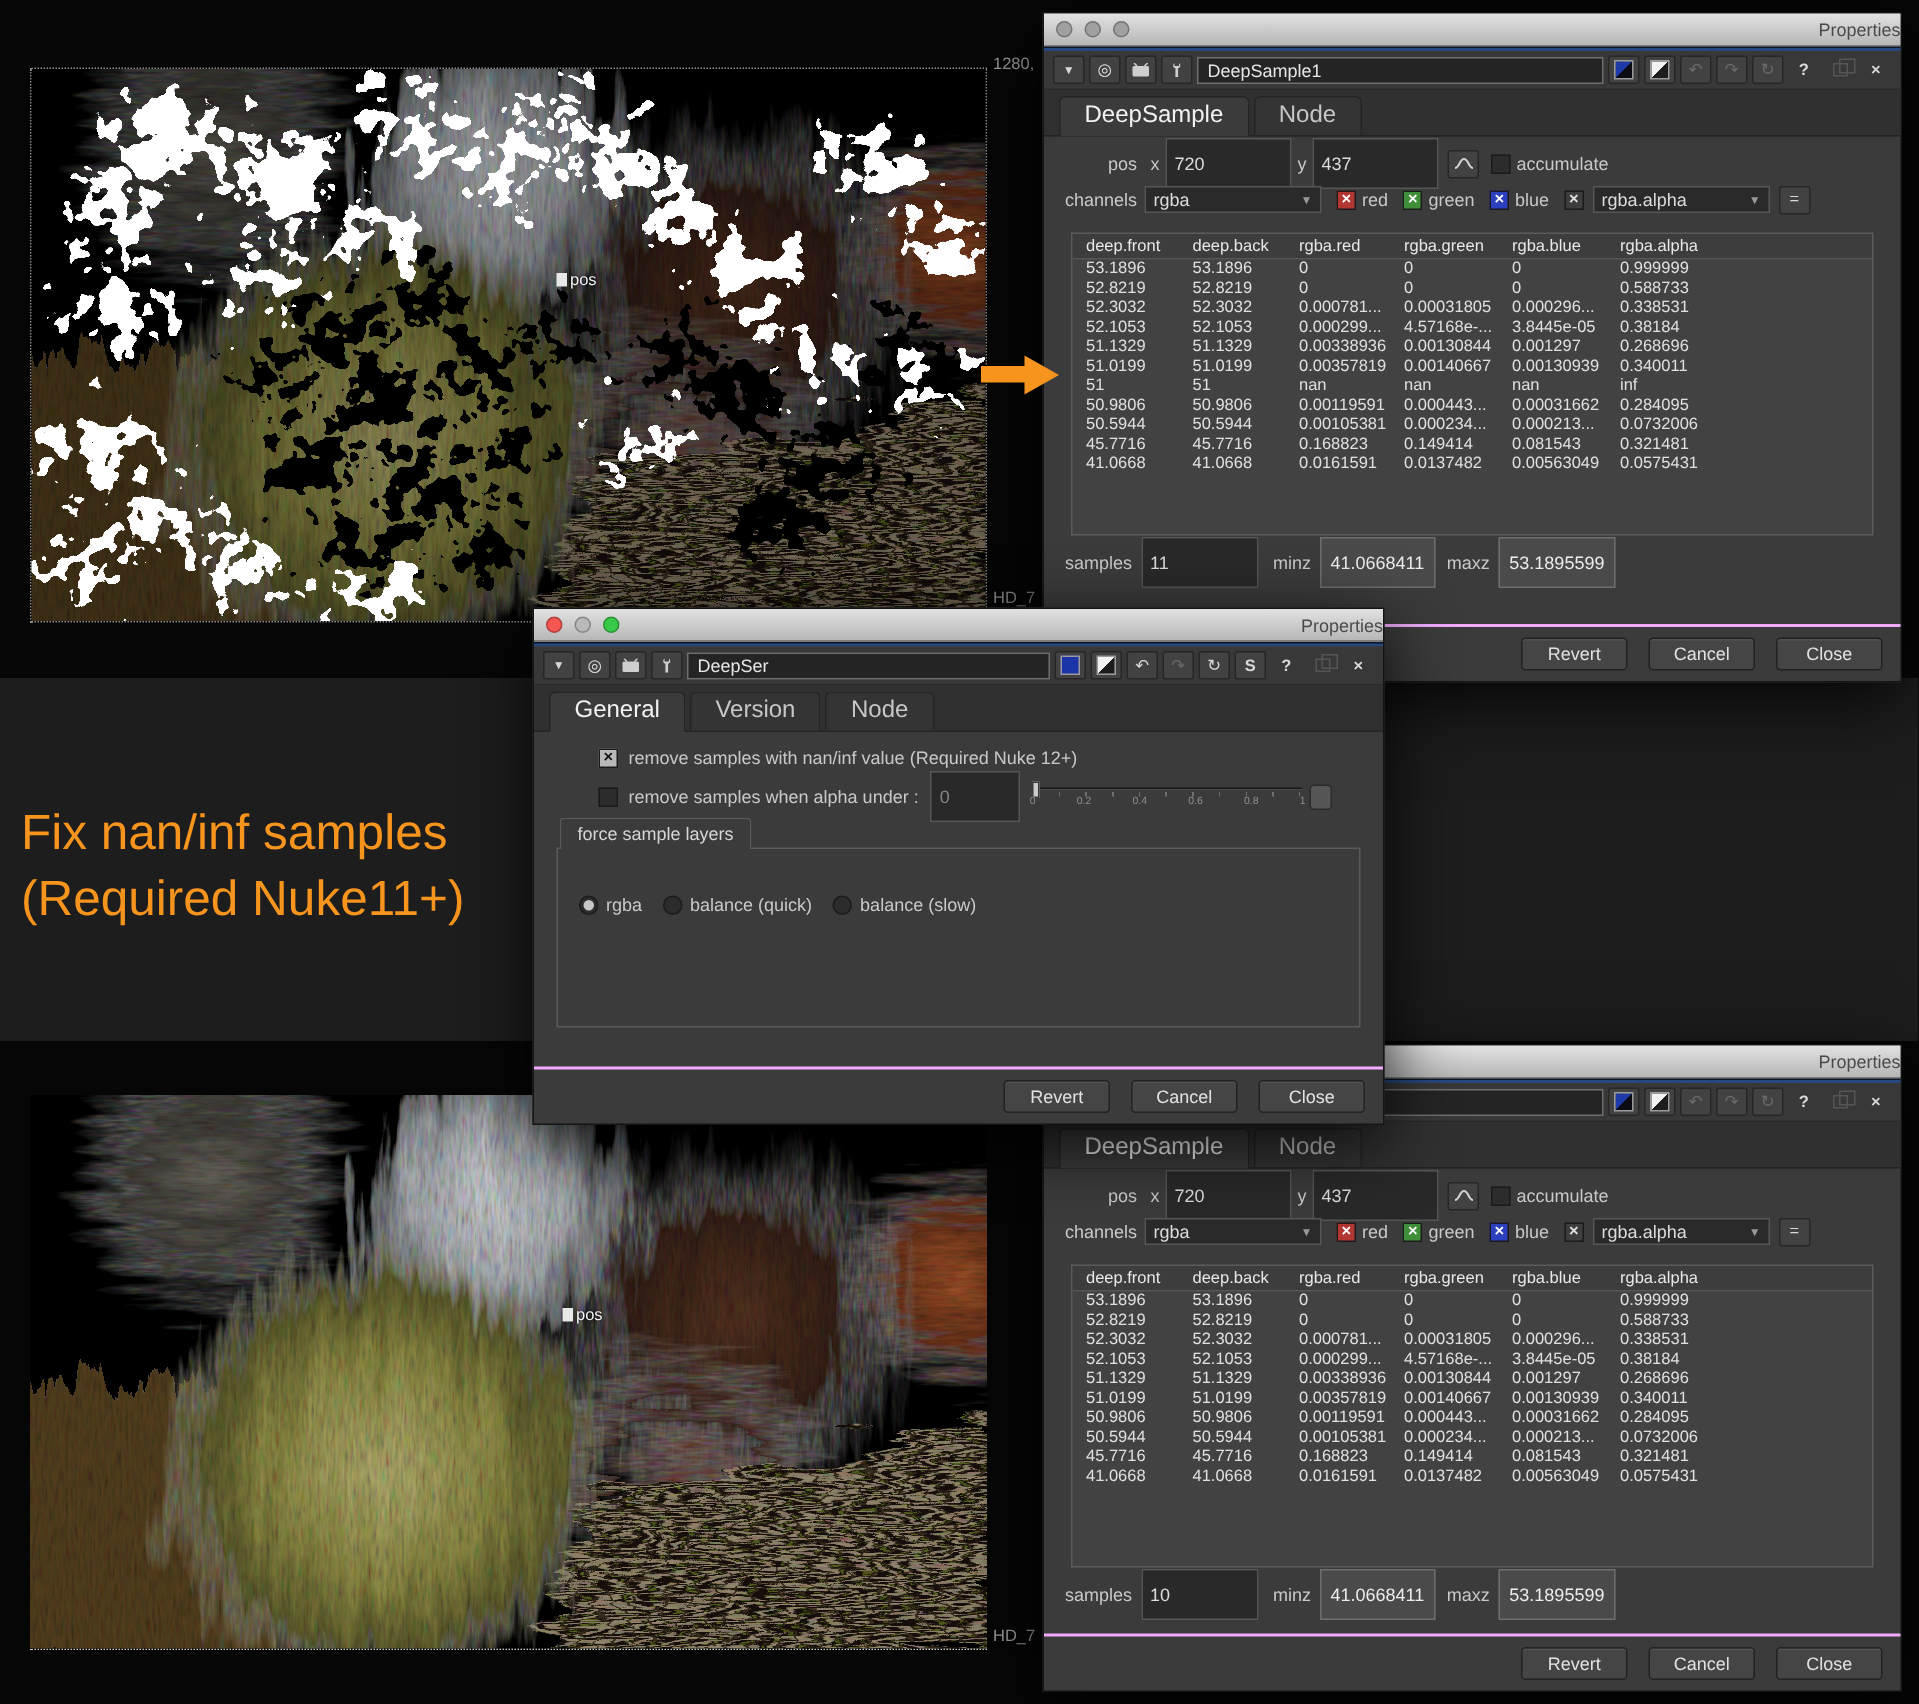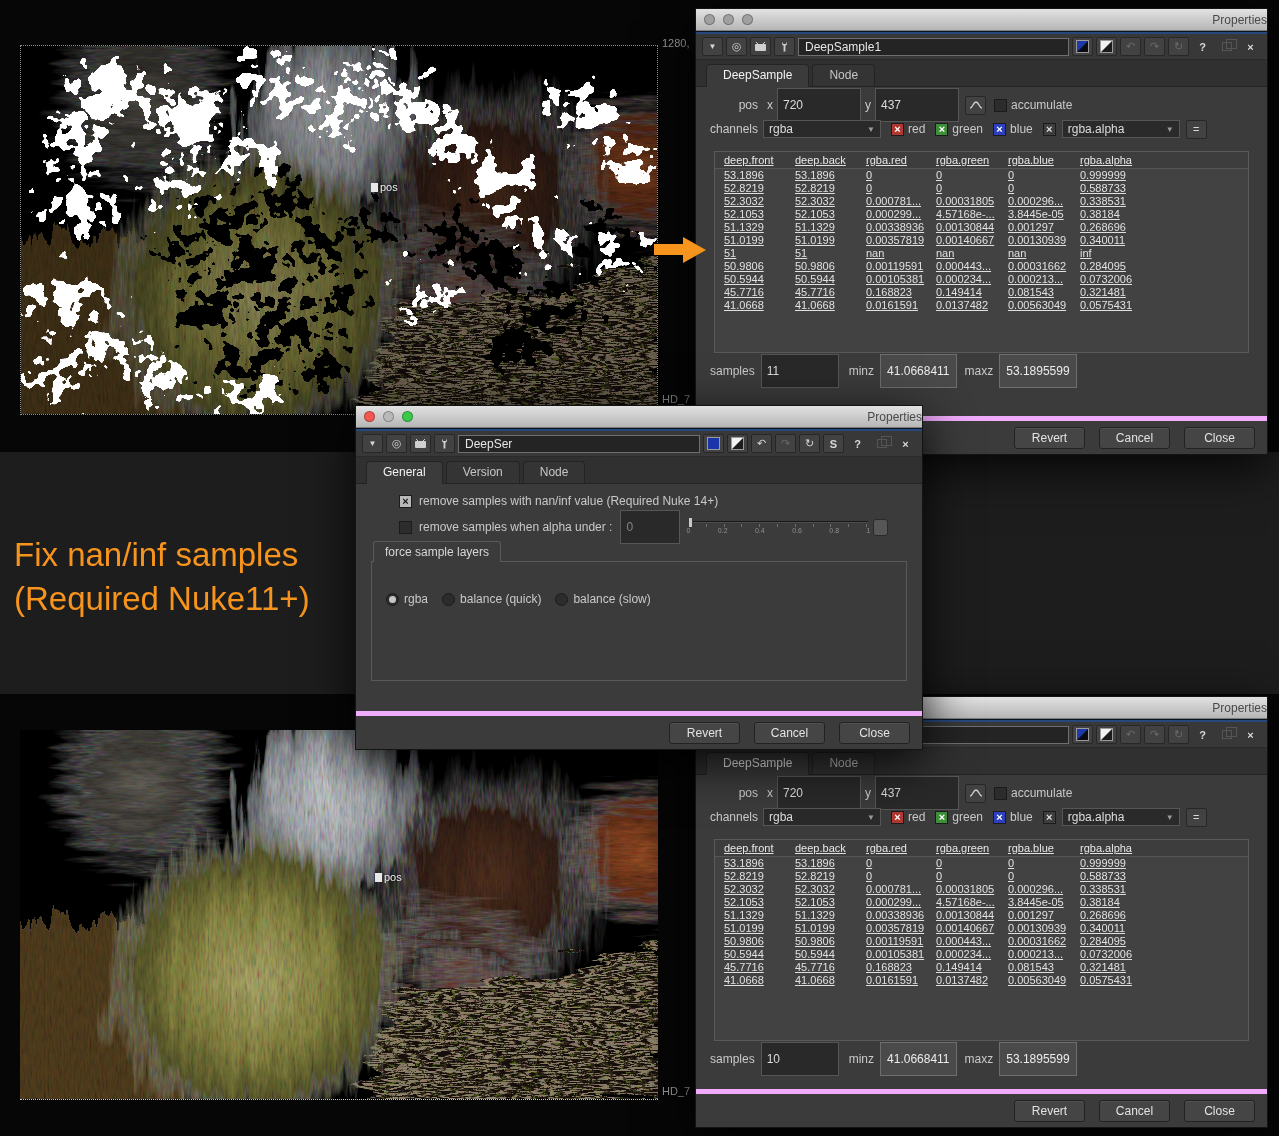--- a/index.html
+++ b/index.html
@@ -51,21 +51,21 @@
   .swatch.navy-diag { background:linear-gradient(135deg,#1d3aa8 49%,#0b0b14 51%); }
   .swatch.navy-solid { background:#1b35a8; }
   .swatch.wb-diag { background:linear-gradient(135deg,#f2f2f2 49%,#1c1c1c 51%); }
   .restore-glyph { width:10px; height:9px; border:1px solid #555; position:relative; display:inline-block; }
   .restore-glyph::after { content:""; position:absolute; left:3px; top:-4px; width:9px; height:8px;
     border:1px solid #555; background:transparent; }
   .name-input { flex:1; height:18px; background:#242424; border:1px solid #6f6f6f; color:#e6e6e6;
     font-size:12px; padding:0 6px; font-family:"Liberation Sans",sans-serif; }
 
   .tabs { display:flex; gap:3px; padding:4px 10px 0; background:#303030; border-bottom:1px solid #232323; }
-  .tab { padding:3px 16px 4px; font-size:12px; color:#c6c6c6; background:#343434;
+  .tab { padding:3px 16px 4px; font-size:16px; color:#c6c6c6; background:#343434;
     border:1px solid #242424; border-bottom:none; border-radius:4px 4px 0 0; }
   .tab.active { background:#3b3b3b; color:#f2f2f2; margin-bottom:-1px; border-bottom:1px solid #3b3b3b; }
 
   .content { position:relative; font-size:12px; color:#c9c9c9; }
   .row { display:flex; align-items:center; }
   .lblcol { width:62px; text-align:right; margin-right:5px; }
   .pos-row { margin-top:8px; height:20px; }
   .chan-row { margin-top:4px; height:20px; }
   .field { height:18px; background:#292929; border:1px solid #565656; color:#dcdcdc;
     font-size:12px; padding:16px 5px; font-family:"Liberation Sans",sans-serif; }
@@ -81,35 +81,35 @@
   .cb.red   { background:#b23732; color:#fff; }
   .cb.green { background:#3f8f3a; color:#fff; }
   .cb.blue  { background:#2b3fbf; color:#fff; }
   .cb.alpha { background:#3d3d3d; color:#e0e0e0; }
   .cb.lit   { background:#b9b9b9; color:#141414; }
   .chlbl { margin:0 10px 0 4px; }
   .curve-btn { margin-left:6px; }
   .eq-btn { margin-left:6px; width:20px; }
 
   .table { margin:12px 18px 0; height:202px; background:#424242; border:1px solid #5a5a5a;
-    font-size:11px; color:#e0e0e0; overflow:hidden;text-decoration:underline; }
+    font-size:11px; color:#e0e0e0; overflow:hidden; }
   .thead { display:flex; height:17px; align-items:center; background:#3d3d3d; border-bottom:1px solid #565656; color:#e8e8e8; }
   .trow { display:flex; height:13px; line-height:13px; }
   .tcell { padding-left:9px; overflow:hidden; white-space:nowrap; }
   .thead .tcell, .trow .tcell { flex:0 0 auto; }
   .tcell:nth-child(1) { width:71px; } .tcell:nth-child(2) { width:71px; }
   .tcell:nth-child(3) { width:70px; } .tcell:nth-child(4) { width:72px; }
   .tcell:nth-child(5) { width:72px; } .tcell:nth-child(6) { flex:1 1 auto; }
 
   .samples-row { margin:8px 0 0 14px; height:20px; }
   .samples-row .sl { margin-right:6px; }
   .valbox { height:18px; background:#4a4a4a; border:1px solid #6e6e6e; color:#ececec;
     display:flex; align-items:center; padding:16px 6px; margin-right:8px; }
 
-  .footer { position:absolute; left:0; right:0; bottom:0; height:38px; border-top:5px solid #f0abfc;
+  .footer { position:absolute; left:0; right:0; bottom:0; height:38px; border-top:2px solid #f0abfc;
     display:flex; align-items:center; justify-content:flex-end; gap:14px; padding-right:12px; }
   .btn { width:71px; height:22px; display:flex; align-items:center; justify-content:center;
     background:#454545; border:1px solid #222; border-radius:3px; color:#e2e2e2; font-size:12px;
     box-shadow:inset 0 1px 0 rgba(255,255,255,.07); }
 
   
   .check-row { margin:8px 0 0 43px; height:18px; }
   .check-row .cklbl { margin-left:7px; }
   .slider { position:relative; width:180px; height:20px; margin-left:8px; }
   .slider .track { position:absolute; left:0; right:0; top:4px; height:2px; background:#181818; border-bottom:1px solid #4c4c4c; }
@@ -707,21 +707,21 @@
     <span class="tbtn flat bold">×</span>
   </div>
   <div class="tabs">
     <span class="tab active">General</span>
     <span class="tab">Version</span>
     <span class="tab">Node</span>
   </div>
   <div class="content">
     <div class="row check-row">
       <span class="cb lit">×</span>
-      <span class="cklbl">remove samples with nan/inf value (Required Nuke 14+)</span>
+      <span class="cklbl">remove samples with nan/inf value (Required Nuke 12+)</span>
     </div>
     <div class="row check-row">
       <span class="cb"></span>
       <span class="cklbl" style="margin-right:8px">remove samples when alpha under :</span>
       <input class="field w60 dim-text" value="0" style="">
       <span class="slider">
         <span class="track"></span>
           <span class="tickmarks"></span>
           <span class="handle"></span>
         <span class="ticks">

